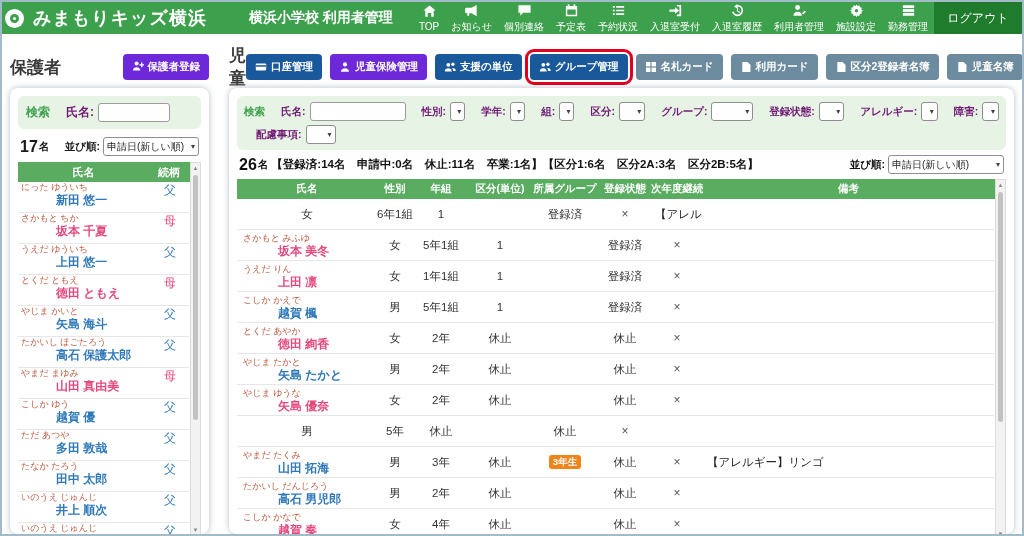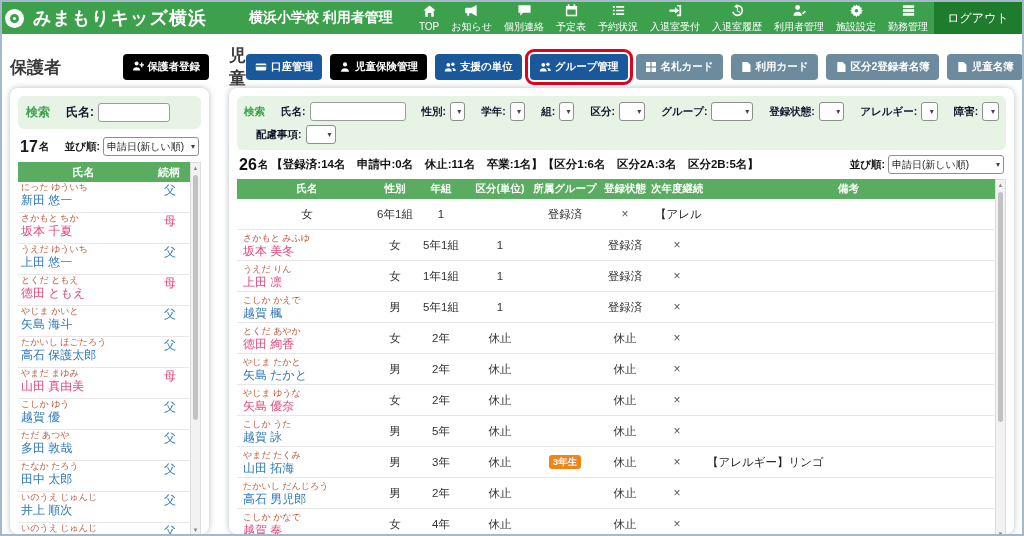--- a/index.html
+++ b/index.html
@@ -43,32 +43,32 @@
     background:#fff; border-radius:8px; padding:8px; position:relative;
     box-shadow:0 0 6px rgba(70,95,115,.4); height:446px; overflow:hidden;
   }
   
   .btn {
     border:none; color:#fff; height:26px; border-radius:4px; cursor:pointer;
     display:inline-flex; align-items:center; gap:4px; padding:0 9px;
     font-size:10.5px; font-weight:bold; white-space:nowrap;
     font-family:inherit;
   }
-  .btn.green { background:#000000; }
+  .btn.green { background:#6d28d9; }
   .btn.blue  { background:#19589b; }
   .btn.slate { background:#6d8b9e; }
   .btn.annotated { outline:3px solid #e00020; outline-offset:2px; }
   .toolbar { display:flex; gap:8px; align-items:center; }
   
   .search-box {
     background:#e7f3e5; border-radius:6px; padding:7px 8px;
     display:flex; align-items:center; gap:4px; font-size:12px;
   }
   .kensaku { color:#3da04c; font-weight:bold; }
-  .flabel { font-weight:bold; color:#0f172a; white-space:nowrap;padding-left:12px; }
+  .flabel { font-weight:bold; color:#701a75; white-space:nowrap;padding-left:12px; }
   input.textin { height:19px; border:1px solid #9c9c9c; border-radius:3px; width:72px; font-size:11px; padding:0 3px; font-family:inherit; }
   .selectbox {
     display:inline-flex; align-items:center; justify-content:space-between;
     border:1px solid #8f8f8f; border-radius:3px; background:#fff; height:19px;
     padding:0 3px; font-size:10px; font-weight:normal; color:#222; cursor:pointer;
     white-space:nowrap;
   }
   .selectbox .chev { font-size:8px; color:#444; margin-left:3px; }
   
   .count-row { display:flex; align-items:center; margin:8px 2px 6px 2px; color:#1a1a1a; }
@@ -79,21 +79,21 @@
   .g-thead {
     background:#5aad60; color:#fff; display:flex; align-items:center;
     height:20px; font-size:11px; font-weight:bold; padding-right:12px;
   }
   .gh-name { flex:1; text-align:center; }
   .gh-rel  { width:40px; text-align:center; }
   #g-list { height:354px; overflow:hidden; padding-right:12px; }
   .g-row { height:31px; border-bottom:1px solid #e7e7e7; display:flex; align-items:flex-start; cursor:pointer; }
   .g-cell-name { flex:1; padding-left:3px; overflow:hidden; }
   .furigana { font-size:9px; line-height:11px; color:#bf5a3e; white-space:nowrap; }
-  .pname { font-size:12px; line-height:14px; font-weight:normal; white-space:nowrap; }
+  .pname { font-size:12px; line-height:14px; font-weight:bold; white-space:nowrap;margin-left:35px; }
   .male   { color:#2f78b9; }
   .female { color:#e4487e; }
   .g-rel { width:38px; text-align:center; font-size:12px; }
   
   .scrollbar {
     position:absolute; right:0; top:0; bottom:0; width:11px;
     background:#f2f2f2; border:1px solid #dcdcdc;
   }
   .scrollbar .arr { position:absolute; left:0; width:100%; text-align:center; font-size:6px; color:#8a8a8a; }
   .scrollbar .arr.top { top:2px; }
@@ -610,24 +610,20 @@
                 </div>
                 <div class="c-cell female">女</div>
                 <div class="c-cell">2年</div>
                 <div class="c-cell">休止</div>
                 <div class="c-cell"></div>
                 <div class="c-cell">休止</div>
                 <div class="c-cell c-next">×</div>
                 <div class="c-remarks"></div>
               </div>
               <div class="c-row">
-                <div class="c-name">
-                  <div class="furigana">こしか うた</div>
-                  <div class="pname male">越賀 詠</div>
-                </div>
                 <div class="c-cell male">男</div>
                 <div class="c-cell">5年</div>
                 <div class="c-cell">休止</div>
                 <div class="c-cell"></div>
                 <div class="c-cell">休止</div>
                 <div class="c-cell c-next">×</div>
                 <div class="c-remarks"></div>
               </div>
               <div class="c-row">
                 <div class="c-name">

